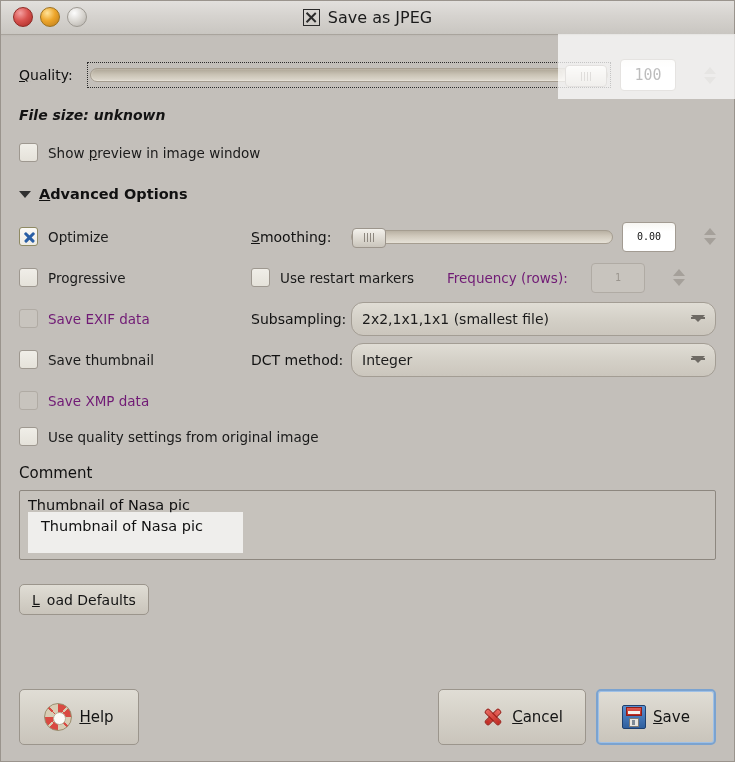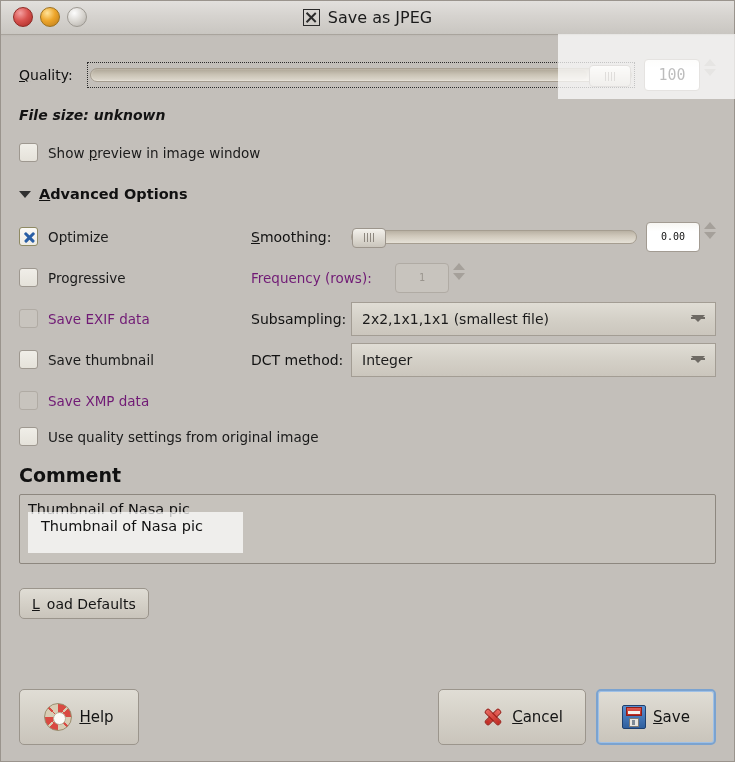--- a/index.html
+++ b/index.html
@@ -54,21 +54,21 @@
     border:1px solid #a59d90;box-sizing:border-box;}
   .slider-fill{position:absolute;left:1px;top:1px;bottom:1px;border-radius:7px;
     background:linear-gradient(to bottom,#b3ab9c,#c9c2b4 45%,#dcd6cb);}
   .slider-handle{position:absolute;top:-4px;width:42px;height:22px;border-radius:4px;
     background:linear-gradient(to bottom,#f3f1ec,#ddd9d1 55%,#cac5bc);
     border:1px solid #9c958c;box-sizing:border-box;
     display:flex;align-items:center;justify-content:center;gap:2px;}
   .grip{width:1px;height:9px;background:#8d877f;}
   .slider-handle.small{width:34px;height:20px;top:-3px;}
 
-  .spin{display:flex;align-items:flex-start;margin-left:9px;}
+  .spin{display:flex;align-items:center;margin-left:9px;gap:24px;}
   .spin-entry{width:56px;height:32px;box-sizing:border-box;
     background:linear-gradient(to bottom,#f7f6f2,#ffffff 30%,#ffffff);
     border:1px solid #a29b92;border-radius:4px;
     display:flex;align-items:center;justify-content:center;
     font-family:"DejaVu Sans Mono","Liberation Mono",monospace;font-size:15px;color:#111;}
   .spin-entry.sm{width:54px;height:30px;font-size:10px;}
   .spin-btns{display:flex;flex-direction:column;justify-content:center;margin-left:4px;gap:3px;}
   .tri{width:0;height:0;border-left:6px solid transparent;border-right:6px solid transparent;}
   .tri-up{border-bottom:7px solid #a5a09a;}
   .tri-dn{border-top:7px solid #a5a09a;}
@@ -93,31 +93,31 @@
   .exp-label{font-weight:bold;font-size:14.5px;}
 
   .adv{margin-top:14px;position:relative;}
   .adv-grid{display:flex;}
   .adv-left{width:232px;}
   .adv-right{flex:1;}
   .adv-left .chk-row{height:41px;}
   .field-row{display:flex;align-items:center;height:41px;}
   .field-label{width:100px;font-size:14px;}
 
-  .combo{flex:1;height:34px;box-sizing:border-box;border-radius:0;
+  .combo{flex:1;height:34px;box-sizing:border-box;border-radius:12px;
     background:linear-gradient(to bottom,#e0ddd5,#d3cfc6 55%,#cbc6bd);
     border:1px solid #a39d94;display:flex;align-items:center;padding:0 10px;
     font-size:14px;color:#1b1b1b;justify-content:space-between;}
   .combo .arrow{width:0;height:0;border-left:7px solid transparent;border-right:7px solid transparent;
     border-top:7px solid #6e6a64;position:relative;}
   .combo .arrow:after{content:"";position:absolute;left:-7px;top:-5px;width:14px;height:2px;background:#6e6a64;}
 
   .sm-slider{flex:1;display:flex;align-items:center;position:relative;height:24px;}
 
-  .comment-label{margin-top:18px;font-weight:bold;font-size:19px;}
+  .comment-label{margin-top:18px;font-weight:normal;font-size:15px;}
   .comment-box{margin-top:8px;height:70px;box-sizing:border-box;
     background:#c6c2bc;border:1px solid #8d877f;border-radius:2px;
     padding:6px 8px;font-size:14.5px;color:#111;}
 
   .defaults{display:flex;gap:6px;margin-top:24px;}
   .btn{box-sizing:border-box;border-radius:5px;
     background:linear-gradient(to bottom,#e0ddd5,#d4d0c7 52%,#c9c4bb);
     border:1px solid #9b958c;
     display:inline-flex;align-items:center;justify-content:center;gap:7px;
     font-size:14px;color:#141414;padding:0 12px;height:31px;}
@@ -258,20 +258,24 @@
             <div class="spin">
               <div class="spin-entry sm">0.00</div>
               <div class="spin-btns">
                 <div class="tri tri-up"></div>
                 <div class="tri tri-dn"></div>
               </div>
             </div>
           </div>
 
           <div class="field-row">
+            <div class="chk-row" style="width:196px;">
+              <div class="chk"></div>
+              <div class="label">Use restart markers</div>
+            </div>
             <div class="label dim" style="width:135px;">Frequency (rows):</div>
             <div class="spin">
               <div class="spin-entry sm" style="background:#c8c4be;border-color:#b0aba4;color:#9a958e;">1</div>
               <div class="spin-btns">
                 <div class="tri tri-up"></div>
                 <div class="tri tri-dn"></div>
               </div>
             </div>
           </div>
 

